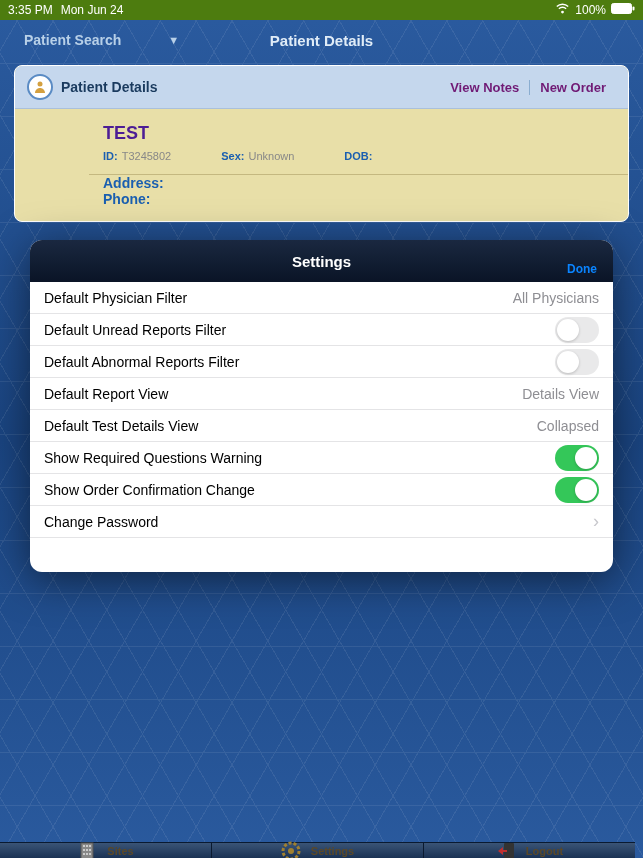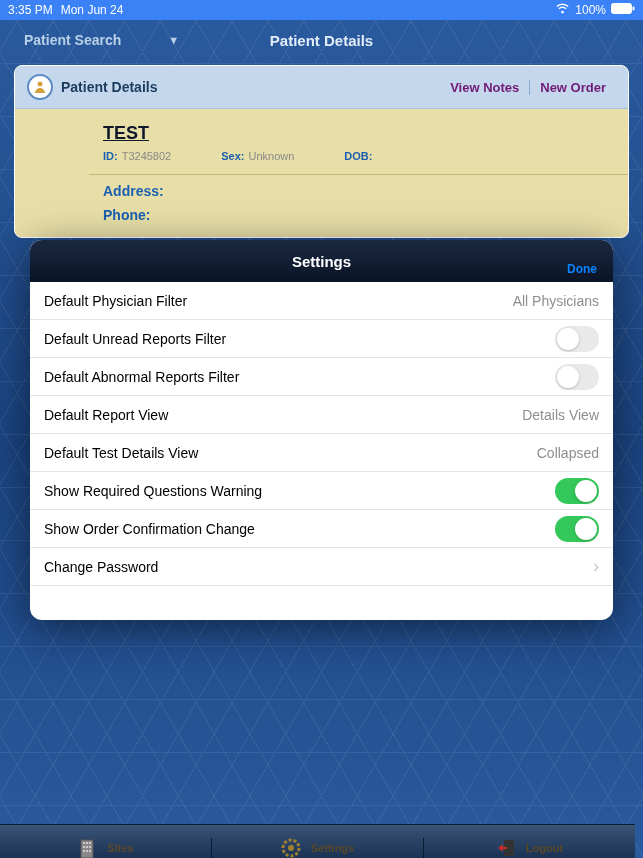--- a/index.html
+++ b/index.html
@@ -1,19 +1,19 @@
 <!DOCTYPE html>
 <html><head>
   <meta charset="utf-8">
   <style>
     * { margin: 0; padding: 0; box-sizing: border-box; font-family: -apple-system, Helvetica, Arial, sans-serif; }
     body { width: 643px; height: 858px; background: #1a4d8c; position: relative; overflow: hidden; }
 
     
-    .status-bar { height: 20px; background: #3b82f6; color: #fff; display: flex; align-items: center; justify-content: space-between; padding: 0 8px; font-size: 12px; font-weight: 500; }
+    .status-bar { height: 20px; background: #4d7c0f; color: #fff; display: flex; align-items: center; justify-content: space-between; padding: 0 8px; font-size: 12px; font-weight: 500; }
     .status-left { display: flex; gap: 8px; }
     .status-right { display: flex; align-items: flex-start; gap: 5px; }
     .wifi-icon svg, .battery-icon svg { display: block; }
 
     
     .bg-pattern { position: absolute; top: 20px; left: 0; right: 0; bottom: 0; background: linear-gradient(180deg, #2a5a9e 0%, #1a4480 50%, #2a5a9e 100%); z-index: 0; }
     .hex-overlay { position: absolute; inset: 0; opacity: 0.08; background-image:
       repeating-linear-gradient(60deg, transparent 0 30px, #fff 30px 31px),
       repeating-linear-gradient(-60deg, transparent 0 30px, #fff 30px 31px),
       repeating-linear-gradient(0deg, transparent 0 52px, #fff 52px 53px);
@@ -26,47 +26,47 @@
     .nav-title { position: absolute; left: 50%; transform: translateX(-50%); color: #e0ecf7; font-size: 15px; font-weight: 600; }
 
     
     .patient-card { position: relative; z-index: 1; margin: 5px 14px 0; border: 1px solid #fff; border-radius: 8px; background: #e8dfa8; overflow: hidden; }
     .card-header { background: #c5d7ed; padding: 8px 12px; display: flex; align-items: center; border-bottom: 1px solid #aac0db; }
     .person-icon { width: 26px; height: 26px; border-radius: 50%; background: #fff; border: 2px solid #5a8bc4; display: flex; align-items: center; justify-content: center; }
     .card-title { font-weight: 700; font-size: 14px; color: #1a3a5e; margin-left: 8px; flex: 1; }
     .card-link { color: #701a75; font-size: 13px; font-weight: 600; padding: 0 10px; }
     .card-link.bold { font-weight: 700; border-left: 1px solid #8aadd0; }
     .card-body { padding: 14px 14px 14px 88px; }
-    .patient-name { font-weight: 700; font-size: 18px; color: #0f172a; margin-bottom: 6px; text-decoration: underline; }
+    .patient-name { font-weight: 700; font-size: 18px; color: #4c1d95; margin-bottom: 6px; }
     .patient-row { display: flex; gap: 50px; font-size: 11px; margin-bottom: 12px; }
     .patient-row span { color: #888; }
     .patient-row .label { color: #1a5fb0; font-weight: 700; margin-right: 4px; }
     .divider { height: 1px; background: #c4b880; margin: 0 -74px 0 -14px; }
-    .addr-row { font-weight: 700; font-size: 14px; color: #1a5fb0; margin-top: 8px; }
+    .addr-row { font-weight: 700; font-size: 14px; color: #1a5fb0; margin-top: 0; }
 
     
     .modal { position: absolute; z-index: 10; top: 240px; left: 30px; right: 30px; background: #fff; border-radius: 12px; overflow: hidden; box-shadow: 0 8px 40px rgba(0,0,0,0.5); }
     .modal-header { background: linear-gradient(#1a2840, #0a1426); height: 42px; display: flex; align-items: center; justify-content: center; position: relative; }
     .modal-title { color: #fff; font-weight: 600; font-size: 15px; }
     .modal-done { position: absolute; right: 16px; color: #0a84ff; font-weight: 600; font-size: 12px; margin-top: 16px; }
     .settings-list { }
-    .setting-row { display: flex; align-items: center; height: 38px; padding: 0 14px; border-bottom: 1px solid #e4e4e6; }
+    .setting-row { display: flex; align-items: center; height: 32px; padding: 0 14px; border-bottom: 1px solid #e4e4e6; }
     .setting-label { flex: 1; font-size: 14px; color: #000; }
     .setting-value { font-size: 14px; color: #8e8e93; }
     .chevron { color: #c7c7cc; font-size: 18px; margin-left: 4px; }
     .toggle { width: 44px; height: 26px; border-radius: 13px; position: relative; }
     .toggle.off { background: #e9e9ea; }
     .toggle.on { background: #34c759; }
     .toggle-knob { position: absolute; width: 22px; height: 22px; background: #fff; border-radius: 50%; top: 2px; box-shadow: 0 1px 3px rgba(0,0,0,0.2); }
     .toggle.off .toggle-knob { left: 2px; }
     .toggle.on .toggle-knob { right: 2px; }
     .modal-footer { height: 34px; }
 
     
-    .tab-bar { position: absolute; bottom: 0; left: 0; right: 8px; height: 34px; background: linear-gradient(#3a5476, #1a3254); display: flex; z-index: 2; border-top: 1px solid #0a1a30; align-items: flex-end; }
+    .tab-bar { position: absolute; bottom: 0; left: 0; right: 8px; height: 16px; background: linear-gradient(#3a5476, #1a3254); display: flex; z-index: 2; border-top: 1px solid #0a1a30; }
     .tab { flex: 1; display: flex; align-items: center; justify-content: center; gap: 10px; border-right: 1px solid #0a1a30; }
     .tab:last-child { border-right: none; }
     .tab-label { font-size: 11px; font-weight: 700; color: #5a4828; }
     .tab-icon { width: 20px; height: 20px; display: flex; align-items: center; justify-content: center; }
   </style>
 </head>
 <body>
 
 <div class="status-bar">
   <div class="status-left">

